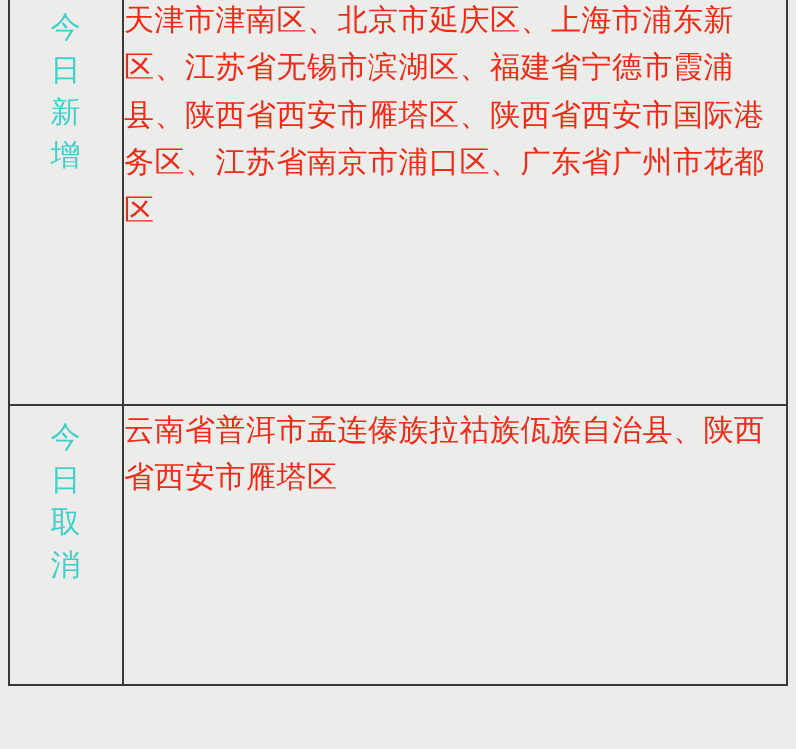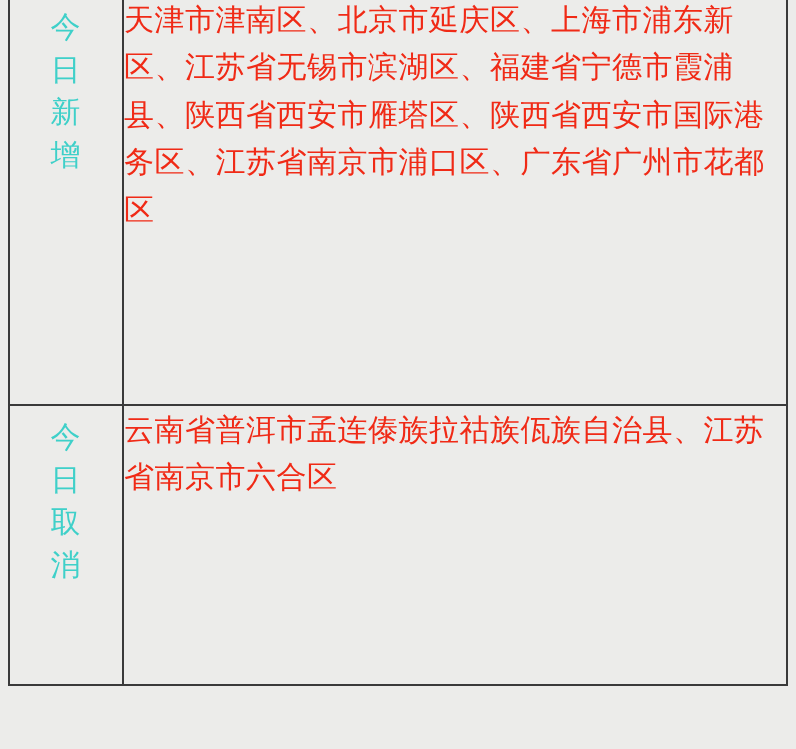--- a/index.html
+++ b/index.html
@@ -96,18 +96,18 @@
       <tr class="row-removed">
         <td class="col-label label-cell">
           <span class="label-text">
               <div>今</div>
               <div>日</div>
               <div>取</div>
               <div>消</div>
             </span>
         </td>
         <td class="content-cell">
-          <div class="content-text">云南省普洱市孟连傣族拉祜族佤族自治县、江苏省南京市六合区</div>
+          <div class="content-text">云南省普洱市孟连傣族拉祜族佤族自治县、陕西省西安市雁塔区</div>
         </td>
       </tr>
     </tbody>
   </table>
 </div>
 
 </body></html>

